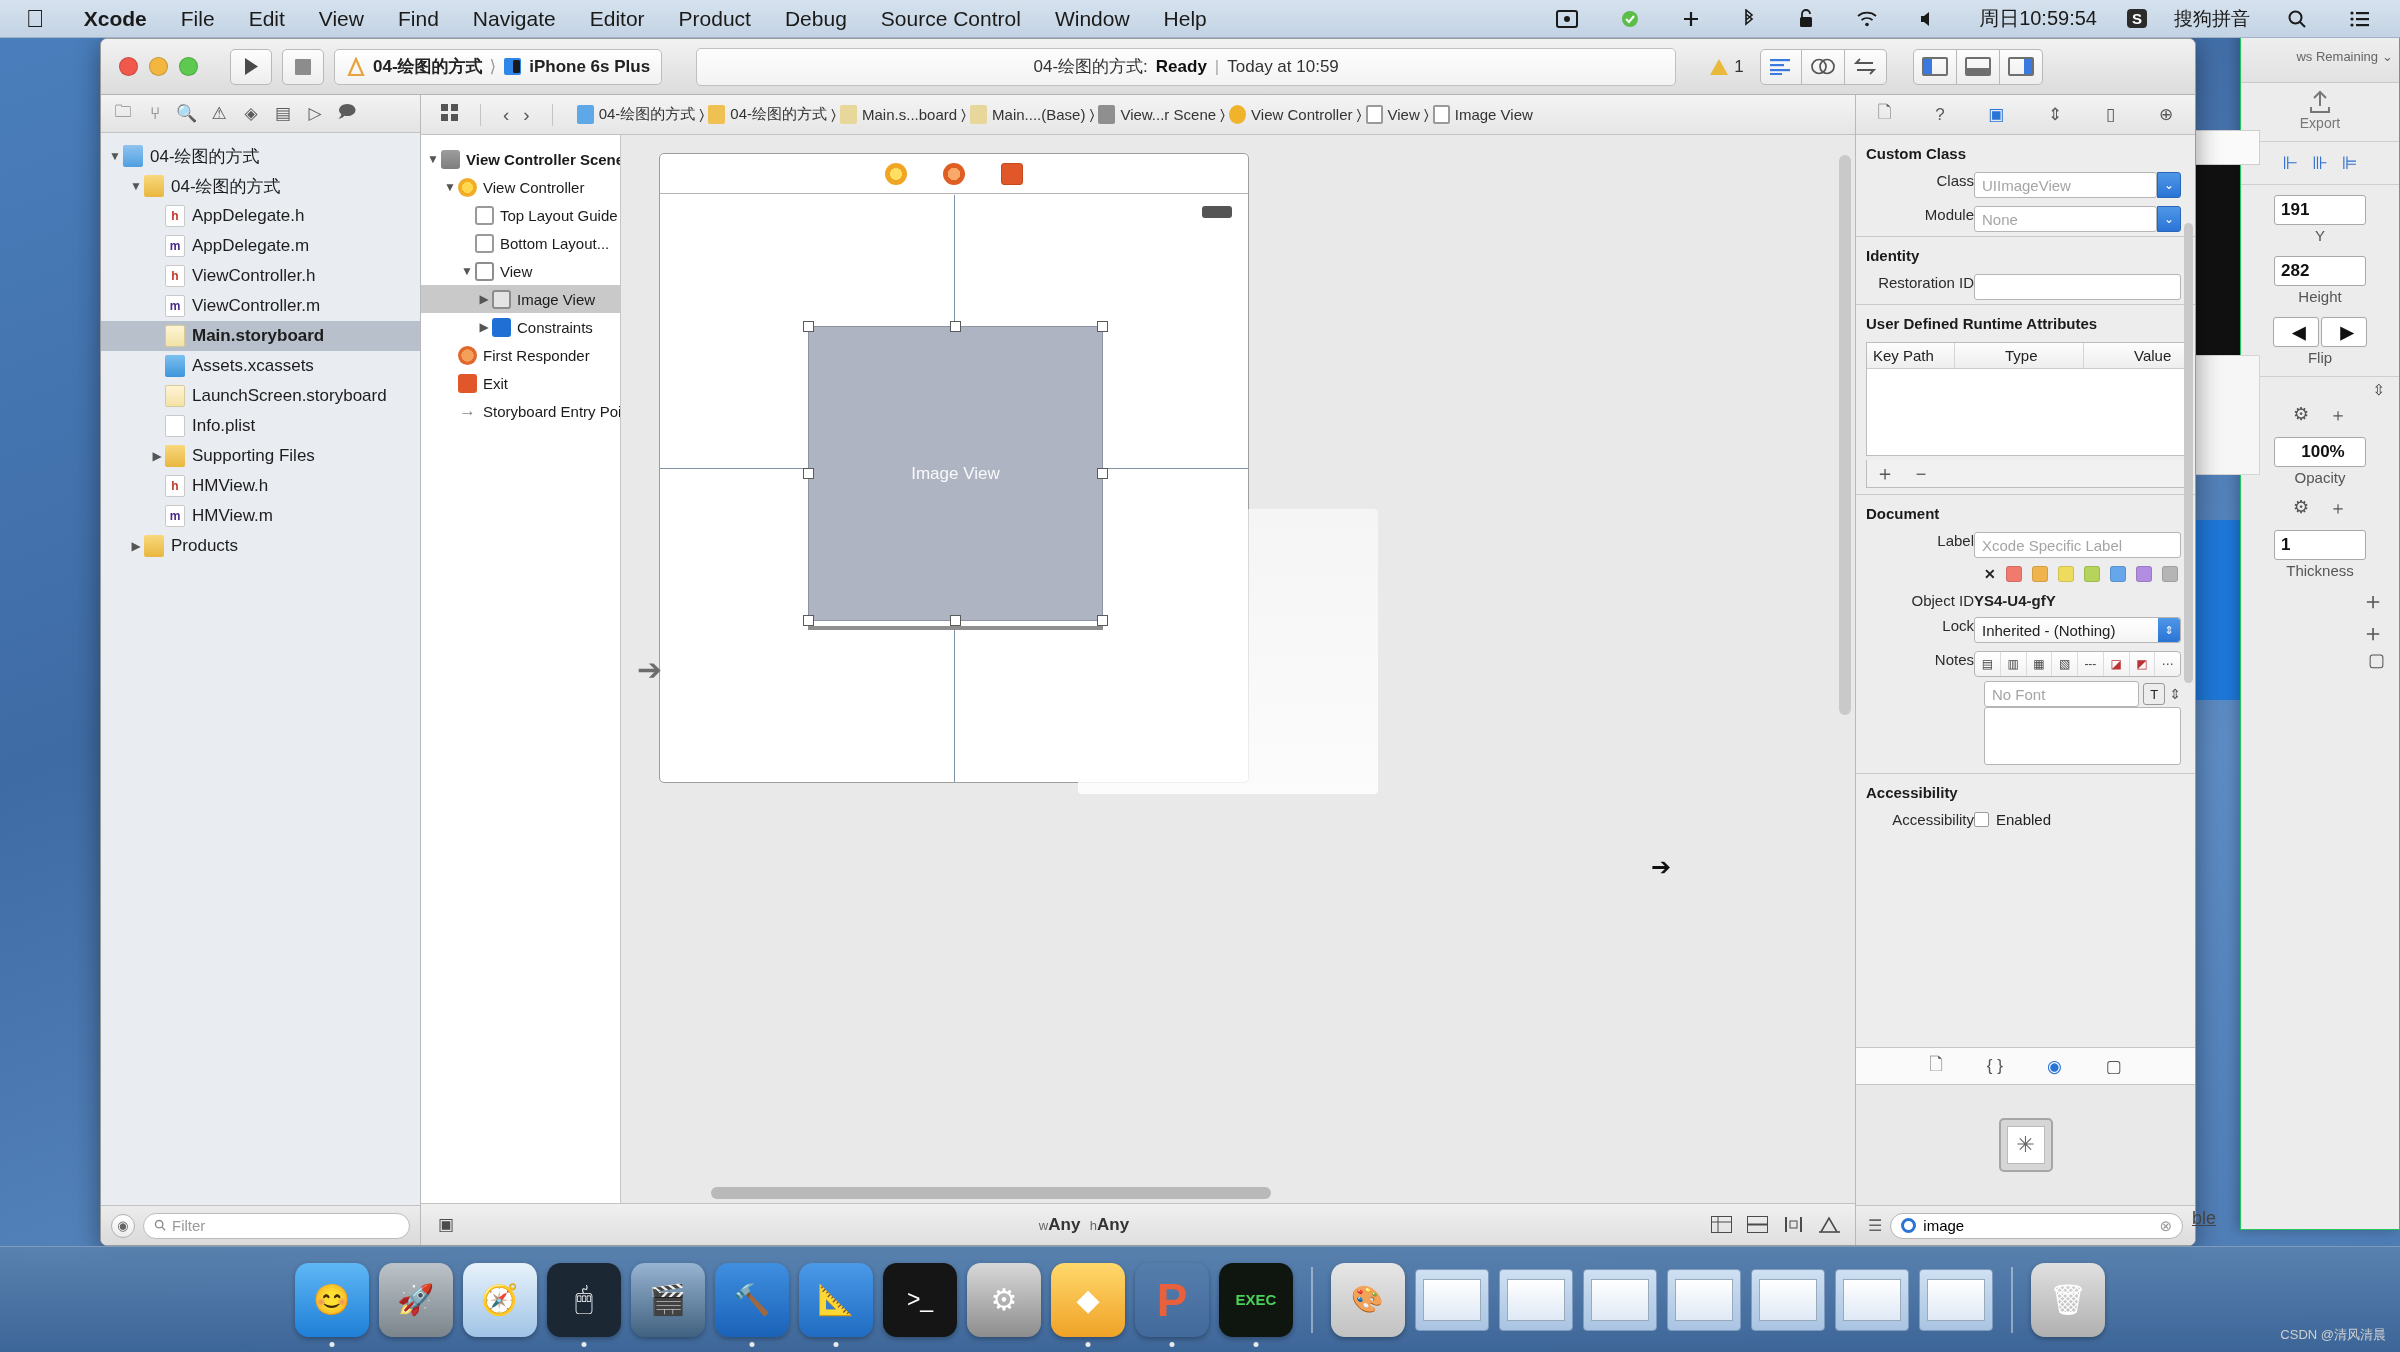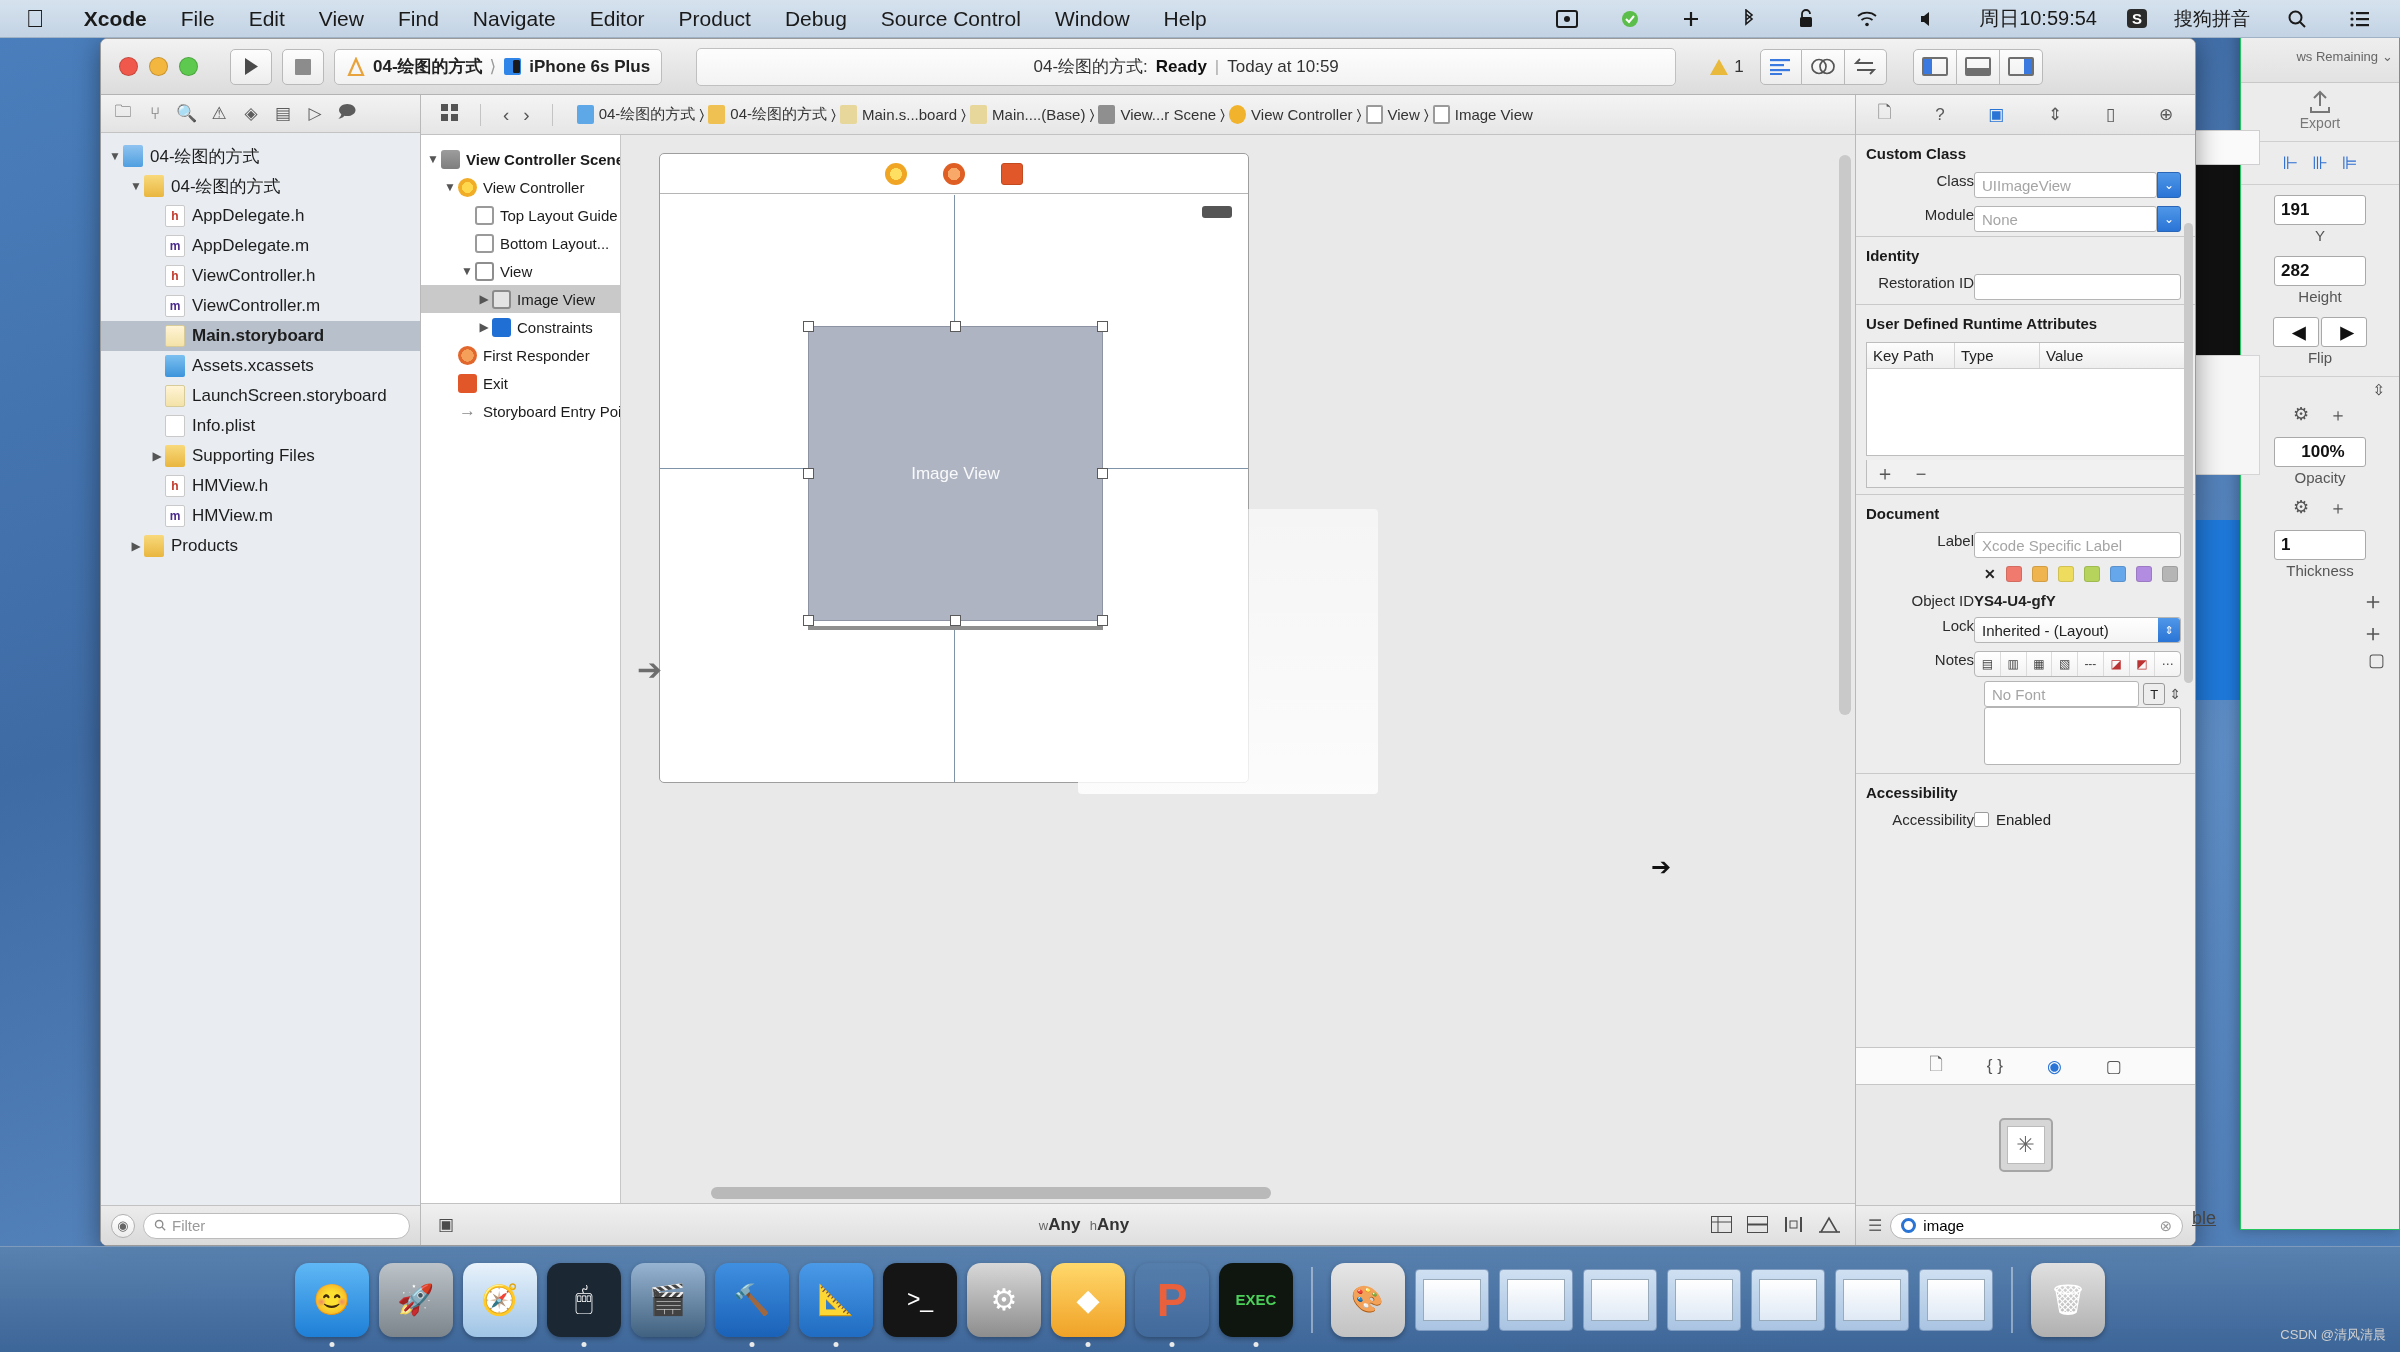--- a/index.html
+++ b/index.html
@@ -238,21 +238,21 @@
   .finput.ph { color:#a5a5a5; }
   .fbtn-blue { width: 24px; height: 26px; background: linear-gradient(#4f97e8,#2a74d6); border:1px solid #2a66b8;
                border-radius:0 3px 3px 0; color:#fff; display:flex;align-items:center;justify-content:center;font-size:12px;}
   .popup {
     flex:1; height:26px; background: linear-gradient(#fff,#f4f4f4); border:1px solid #b5b5b5; border-radius:3px;
     display:flex; align-items:center; padding-left:7px; font-size:15px; position:relative;
   }
   .popup .stepper { position:absolute; right:0; top:0; bottom:0; width:22px; background: linear-gradient(#4f97e8,#2a74d6);
                     border-radius:0 3px 3px 0; color:#fff; display:flex;align-items:center;justify-content:center;font-size:11px;}
   .udtable { margin: 4px 10px; border:1px solid #bdbdbd; background:#fff; }
-  .udhead { display:flex; height:26px; border-bottom:1px solid #ccc; background: linear-gradient(#fdfdfd,#eee); font-size:15px;}
+  .udhead { display:flex; height:26px; border-bottom:1px solid #ccc; background: linear-gradient(#fdfdfd,#eee); font-size:15px;gap:44px;}
   .udhead div { padding: 4px 6px; border-right:1px solid #d5d5d5; }
   .udbody { height: 86px; background:#fff; }
   .udfoot { height: 28px; display:flex; align-items:center; gap:16px; padding-left:8px; font-size:20px; color:#555;
             border-top:1px solid #d8d8d8; background:#f1f1f1;}
   .swatches { display:flex; align-items:center; gap:10px; padding: 4px 0 6px 128px; }
   .sw { width:16px; height:16px; border-radius:3px; border:1px solid rgba(0,0,0,.12); }
   .objid { font-weight: bold; font-size: 15px; }
   .notesbar { flex:1; height:26px; display:flex; background: linear-gradient(#fff,#f2f2f2); border:1px solid #b5b5b5; border-radius:4px; overflow:hidden;}
   .nb { flex:1; display:flex; align-items:center; justify-content:center; border-right:1px solid #dcdcdc; font-size:12px; color:#444;}
   .nb:last-child{border-right:none;}
@@ -864,21 +864,21 @@
           <div class="frow">
             <span class="flabel">Object ID</span>
             <span class="fctl">
                 <span class="objid">YS4-U4-gfY</span>
               </span>
           </div>
           <div class="frow">
             <span class="flabel">Lock</span>
             <span class="fctl">
                 <span class="popup">
-                  <span>Inherited - (Layout)</span>
+                  <span>Inherited - (Nothing)</span>
                   <span class="stepper">⇕</span>
                 </span>
               </span>
           </div>
           <div class="frow">
             <span class="flabel">Notes</span>
             <span class="fctl">
               <span class="notesbar">
                 <span class="nb">▤</span>
                 <span class="nb">▥</span>

